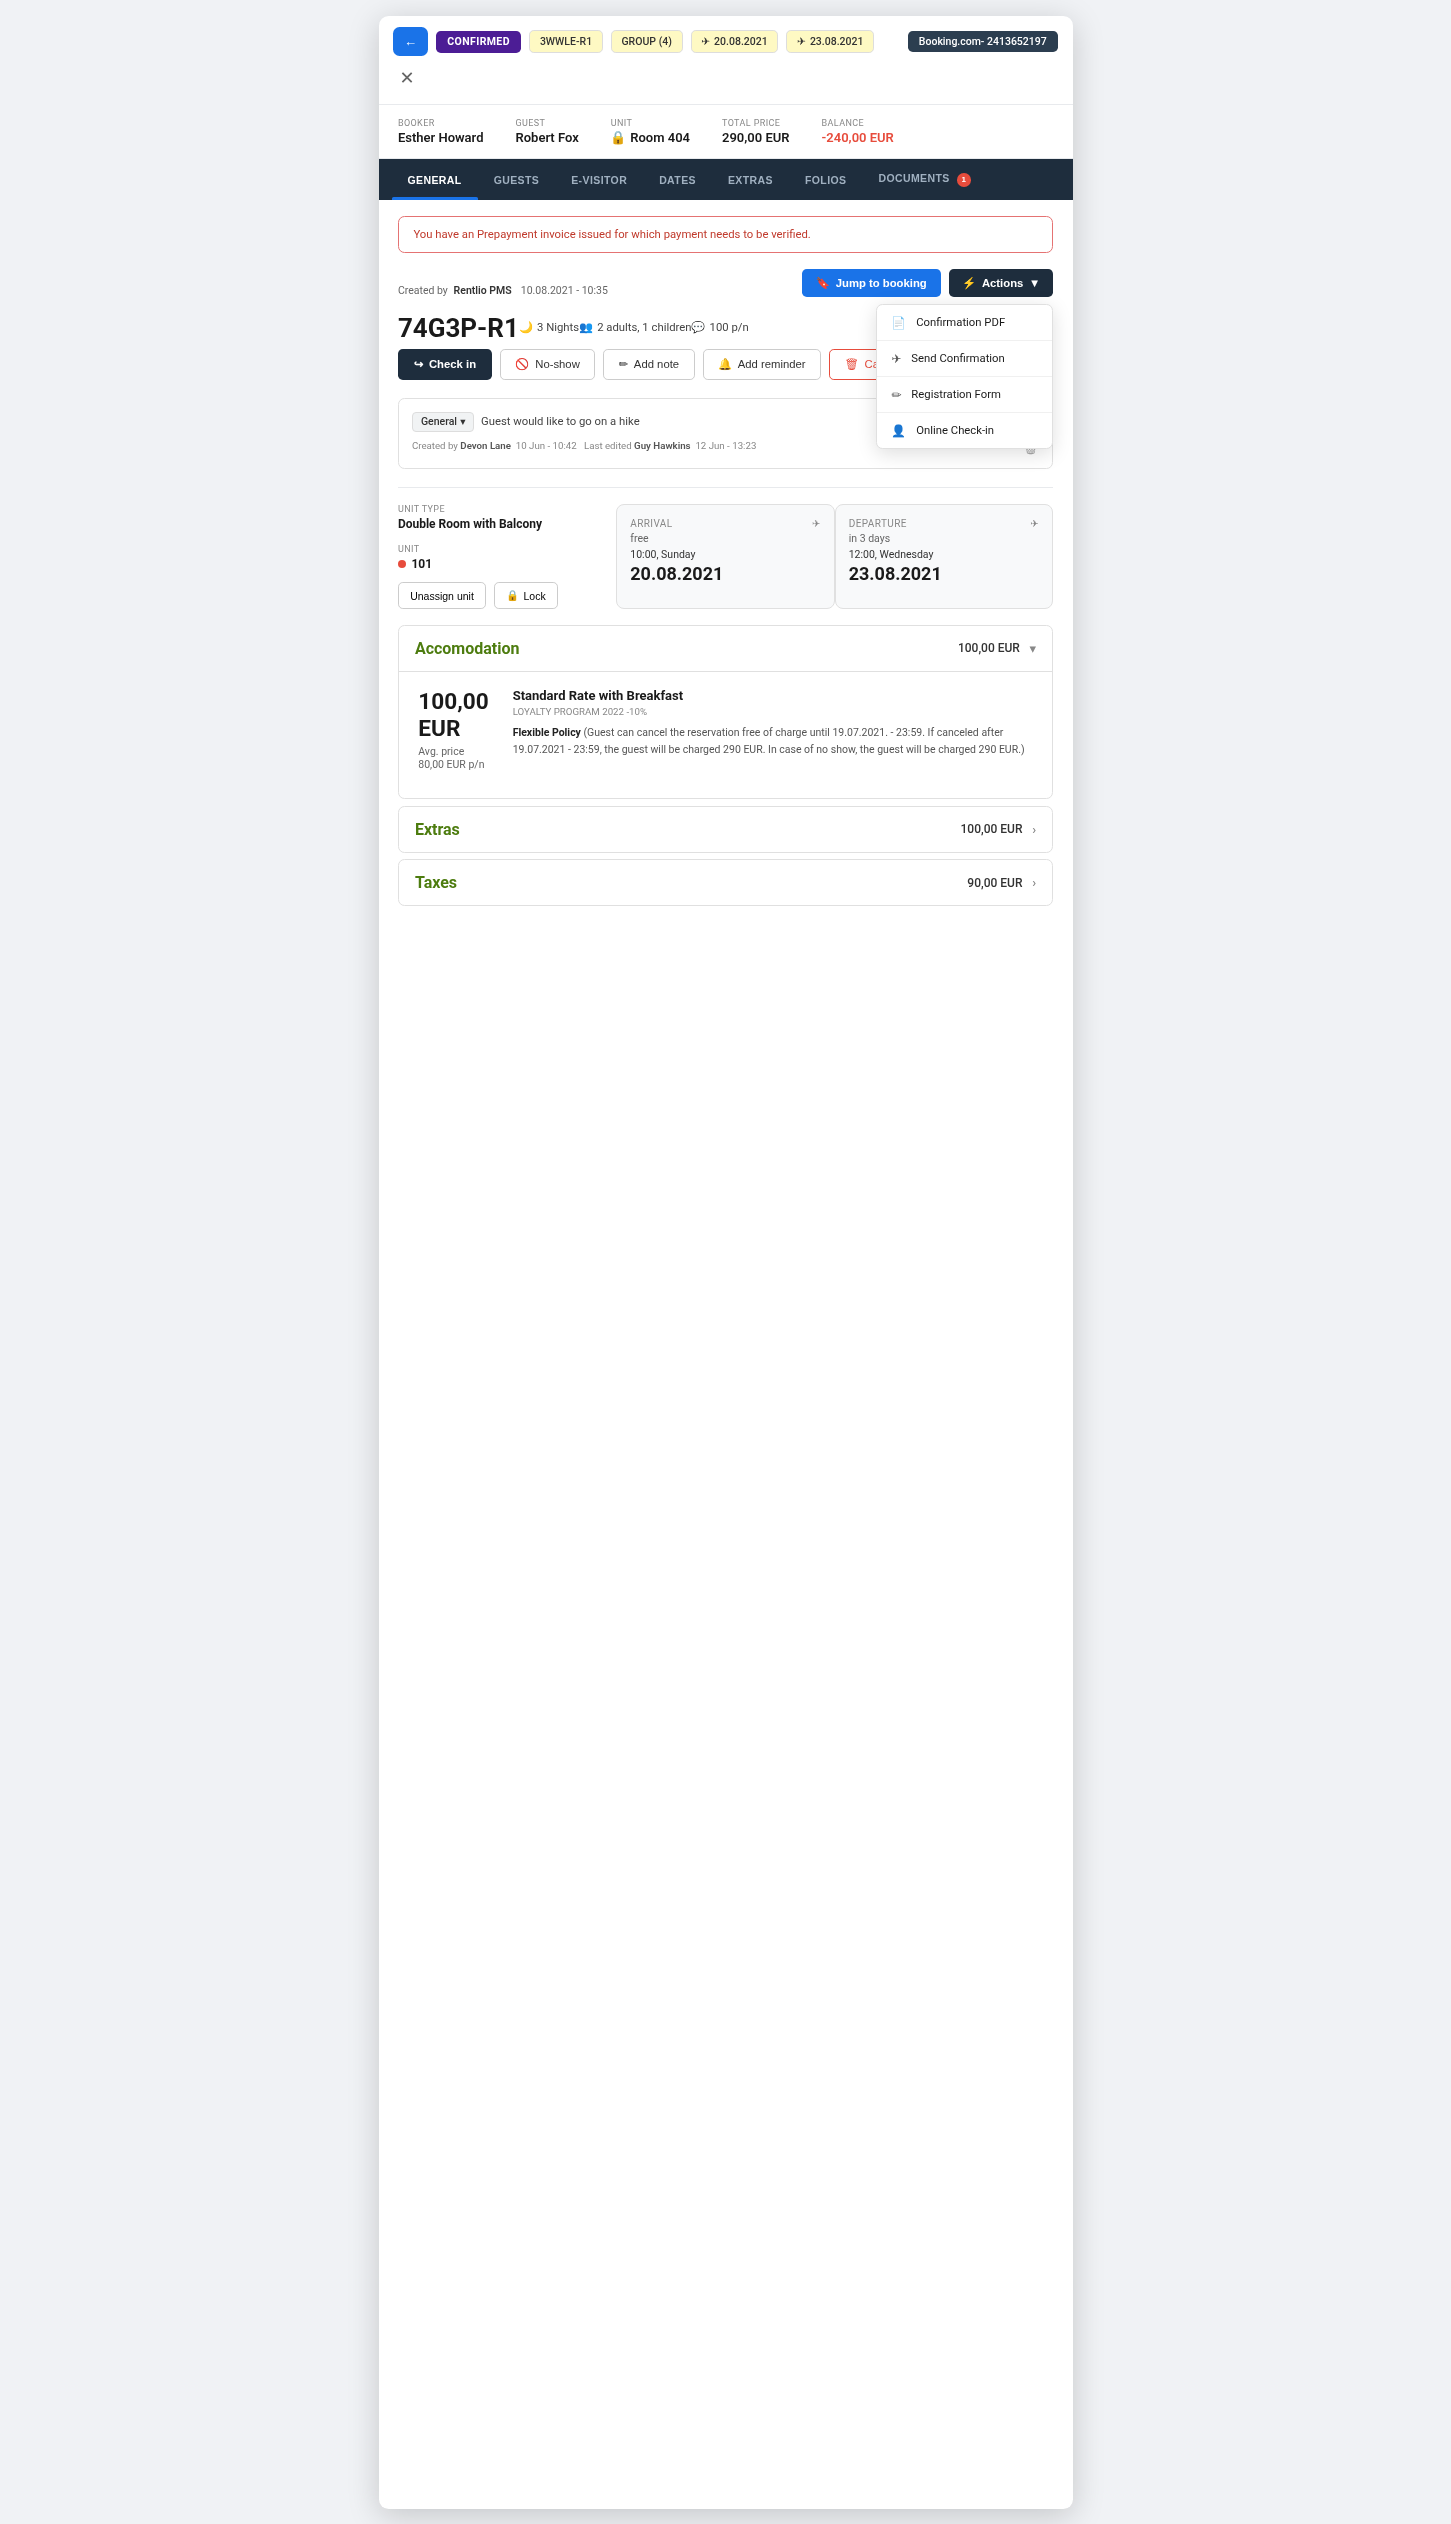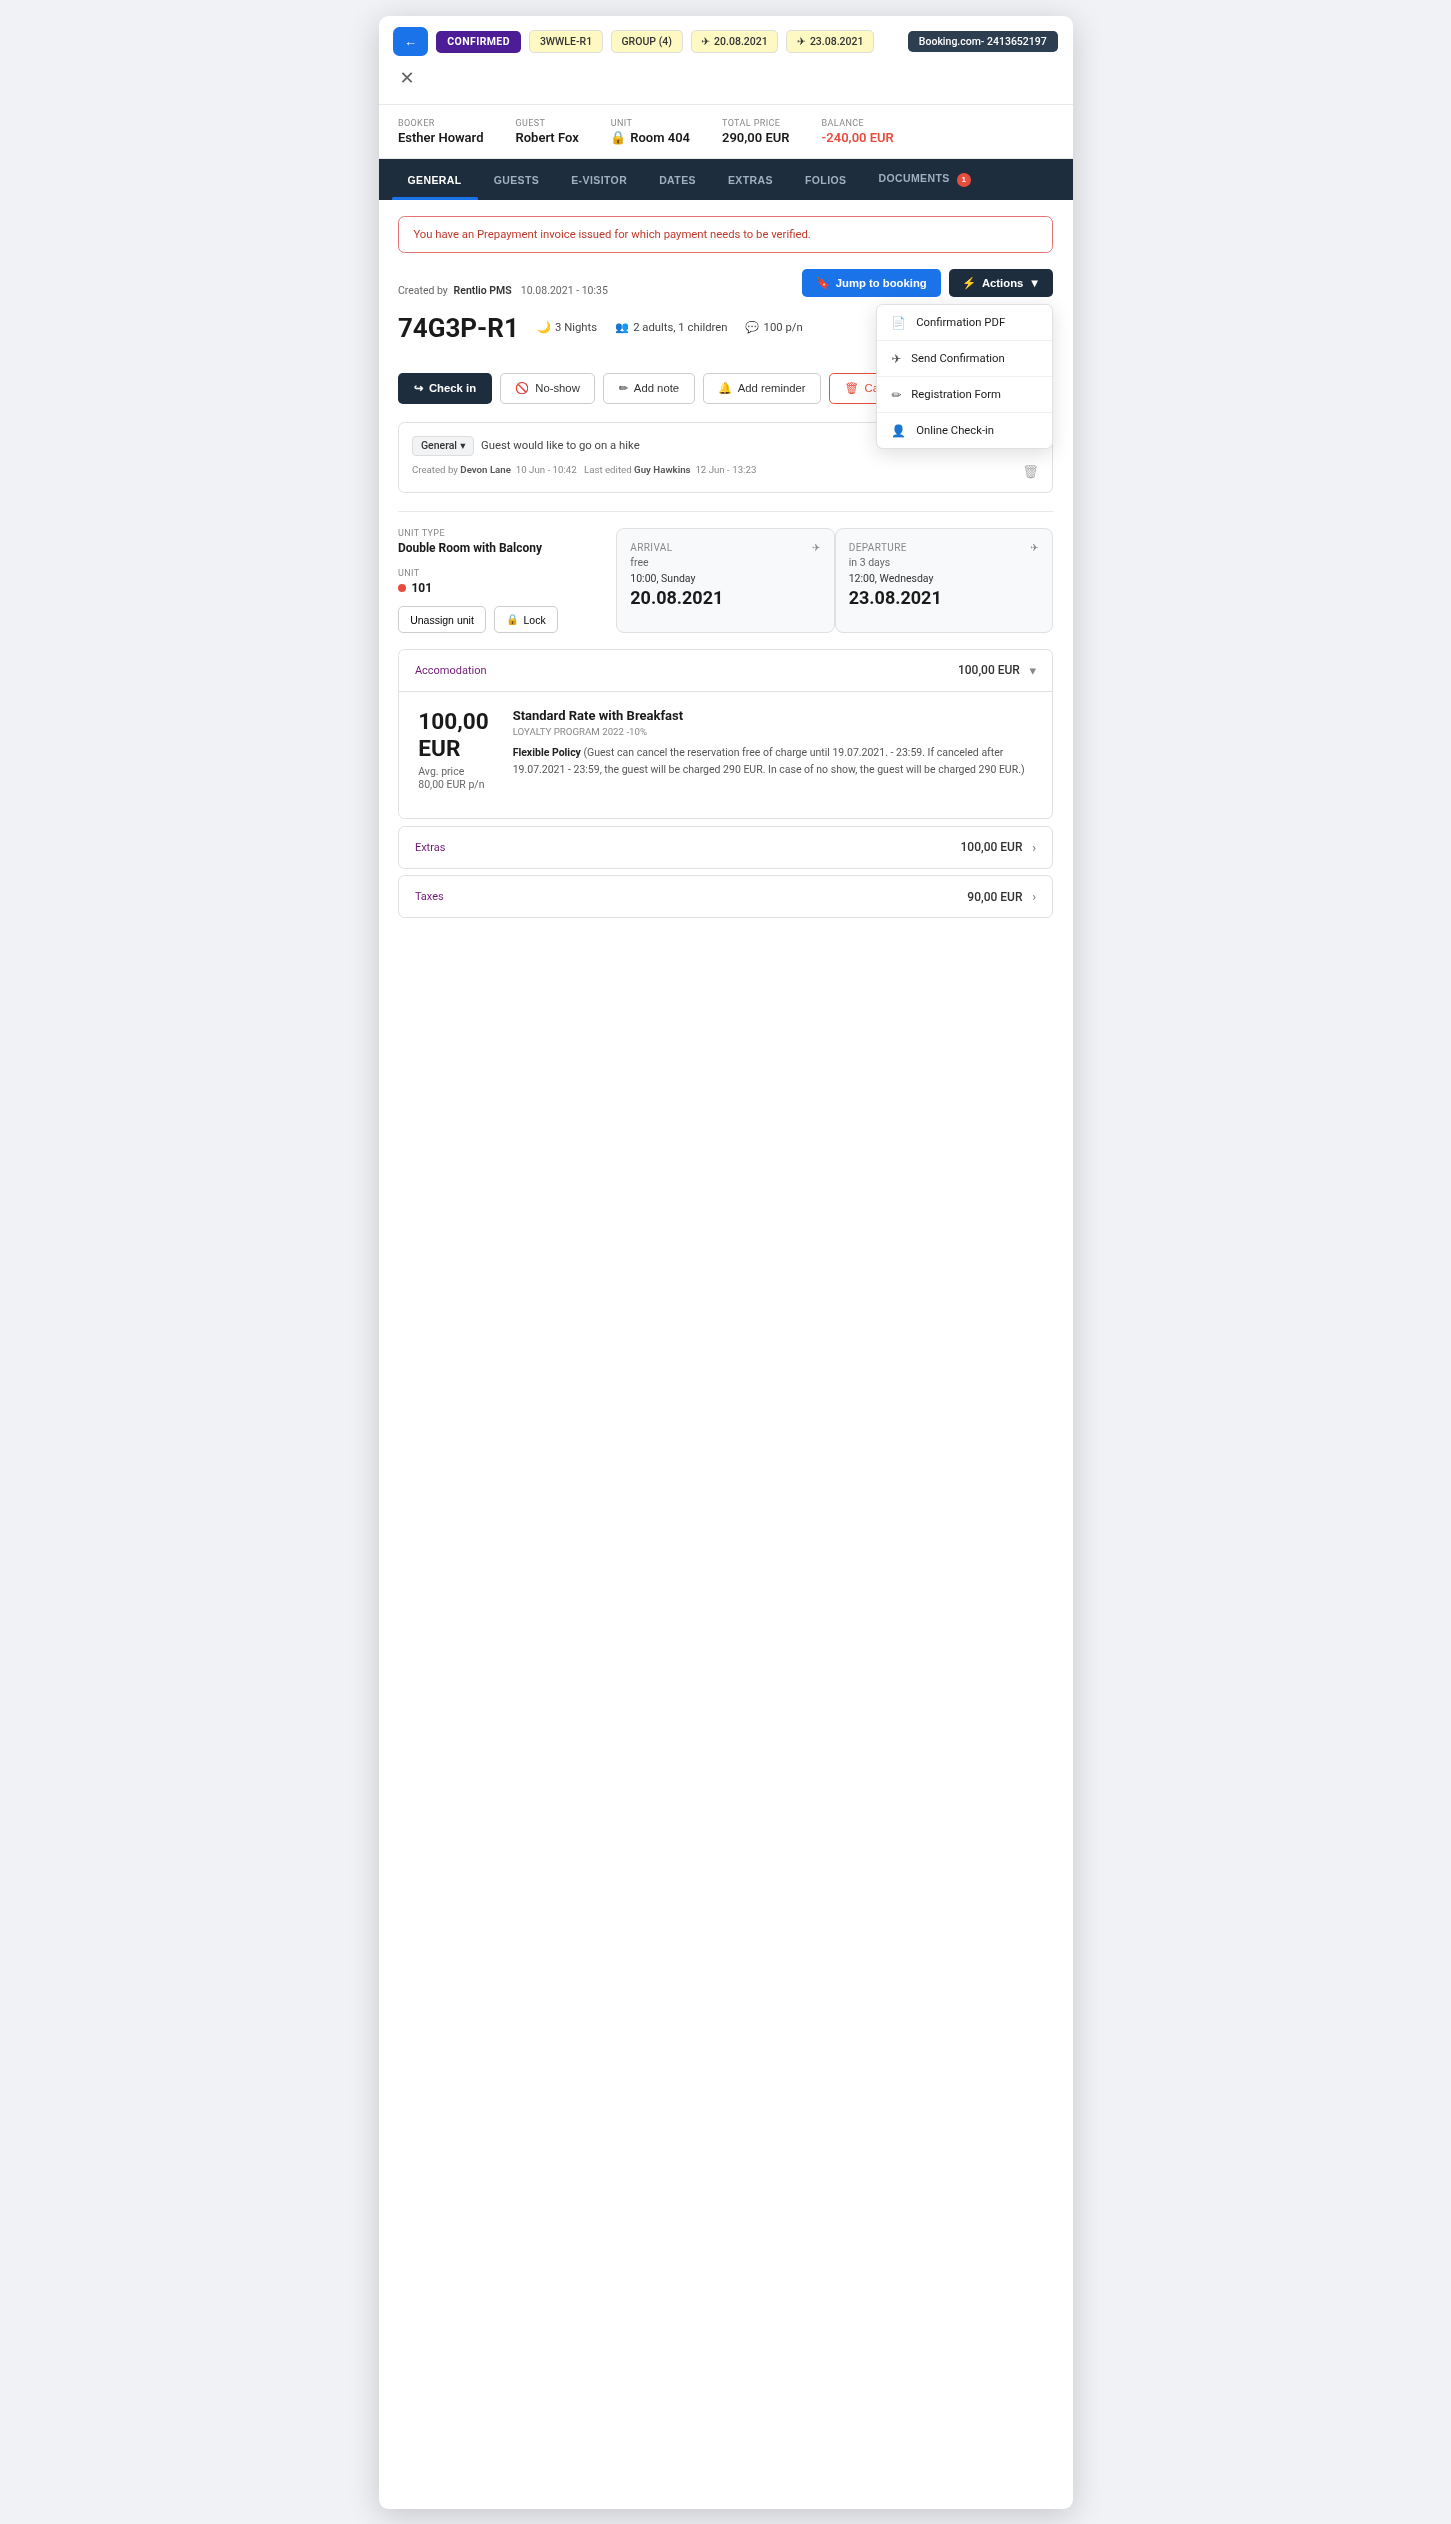--- a/index.html
+++ b/index.html
@@ -205,22 +205,21 @@
       font-weight: 600;
       cursor: pointer;
       display: flex;
       align-items: center;
       gap: 5.6px;
     }
     
     .booking-id-row {
       display: flex;
       align-items: center;
-      gap: 18px;
-      margin-bottom: 30px;
+      margin-bottom: 6px;
       flex-wrap: wrap;
     }
     .booking-id {
       font-size: 26px;
       font-weight: 700;
       color: #1a1a1a;
     }
     .booking-meta {
       display: flex;
       align-items: center;
@@ -408,23 +407,23 @@
       margin-bottom: 6.5px;
     }
     .accordion-header {
       display: flex;
       align-items: center;
       justify-content: space-between;
       padding: 13px 16px;
       cursor: pointer;
     }
     .accordion-title {
-      font-size: 11px;
-      font-weight: 400;
-      color: #701a75;
+      font-size: 16px;
+      font-weight: 700;
+      color: #4d7c0f;
     }
     .accordion-right {
       display: flex;
       align-items: center;
       gap: 9.7px;
       font-size: 12px;
       color: #333;
       font-weight: 500;
     }
     .accordion-arrow { font-size: 13px; color: #888; }

